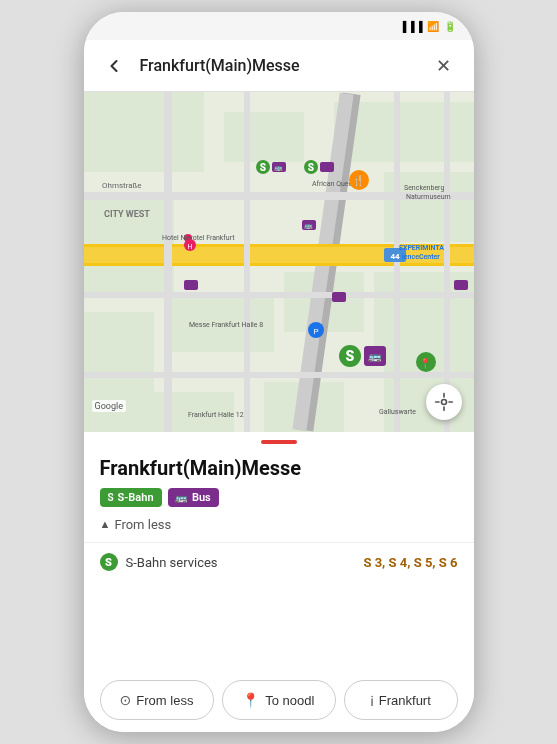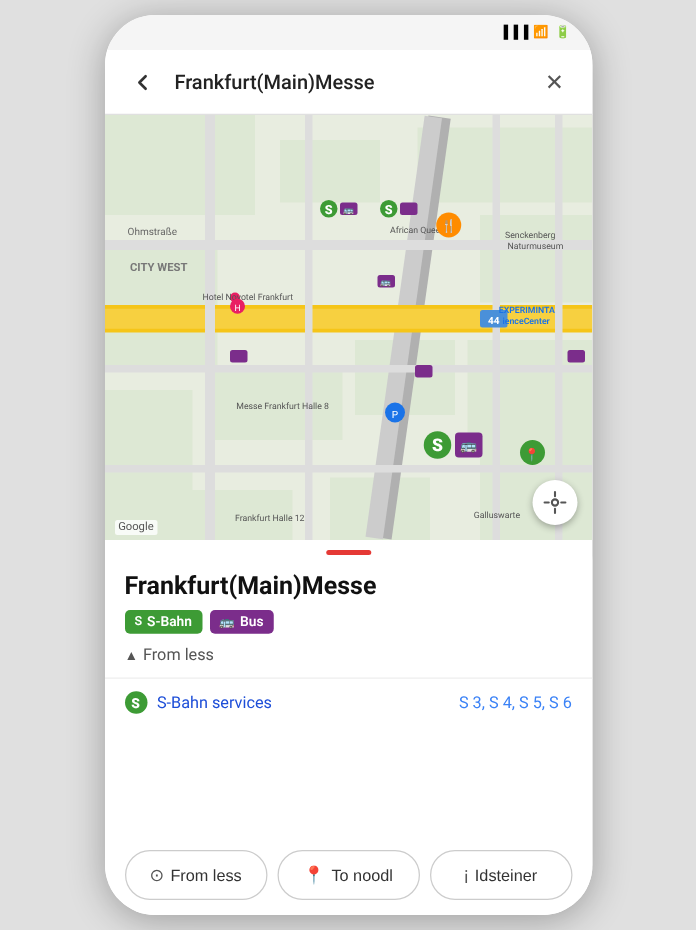--- a/index.html
+++ b/index.html
@@ -88,21 +88,21 @@
       display: flex;
       align-items: center;
       justify-content: center;
       box-shadow: 0 2px 6px rgba(0,0,0,0.3);
       cursor: pointer;
       font-size: 18px;
     }
     
     .google-logo {
       position: absolute;
-      bottom: 4px;
+      bottom: 20px;
       left: 8px;
       font-size: 9px;
       color: #555;
       background: rgba(255,255,255,0.8);
       padding: 1px 3px;
       border-radius: 2px;
     }
     
     .bottom-sheet {
       flex: 1;
@@ -186,26 +186,26 @@
       height: 18px;
       border-radius: 50%;
       font-size: 11px;
       font-weight: 900;
       display: flex;
       align-items: center;
       justify-content: center;
     }
     .service-label {
       font-size: 13px;
-      color: #1d4ed8;
+      color: #404040;
     }
     .service-lines {
       font-size: 13px;
-      color: #3b82f6;
-      font-weight: 400;
+      color: #a16207;
+      font-weight: 700;
     }
     
     .action-buttons {
       display: flex;
       gap: 8px;
       padding: 12px 16px 12px;
       margin-top: auto;
     }
     .action-btn {
       flex: 1;
@@ -433,17 +433,17 @@
       <button class="action-btn">
         <span class="action-btn-icon">⊙</span>
         <span>From less</span>
       </button>
       <button class="action-btn">
         <span class="action-btn-icon">📍</span>
         <span>To noodl</span>
       </button>
       <button class="action-btn">
         <span class="action-btn-icon">ℹ</span>
-        <span>Idsteiner</span>
+        <span>Frankfurt</span>
       </button>
     </div>
   </div>
 </div>
 
 </body></html>

